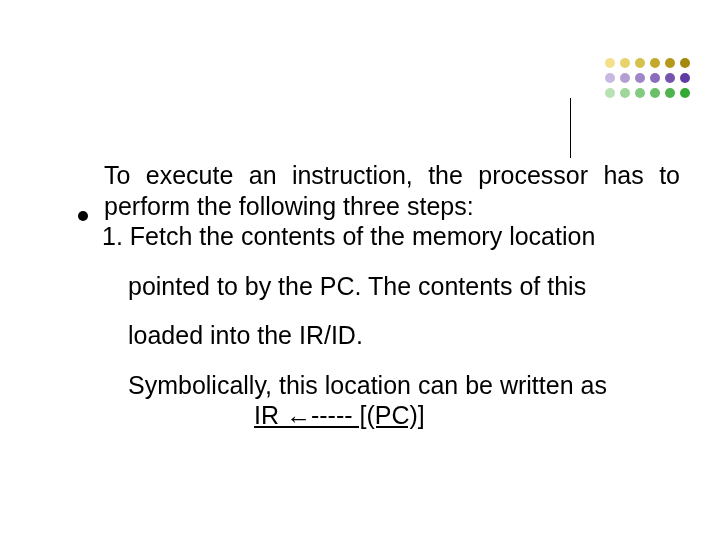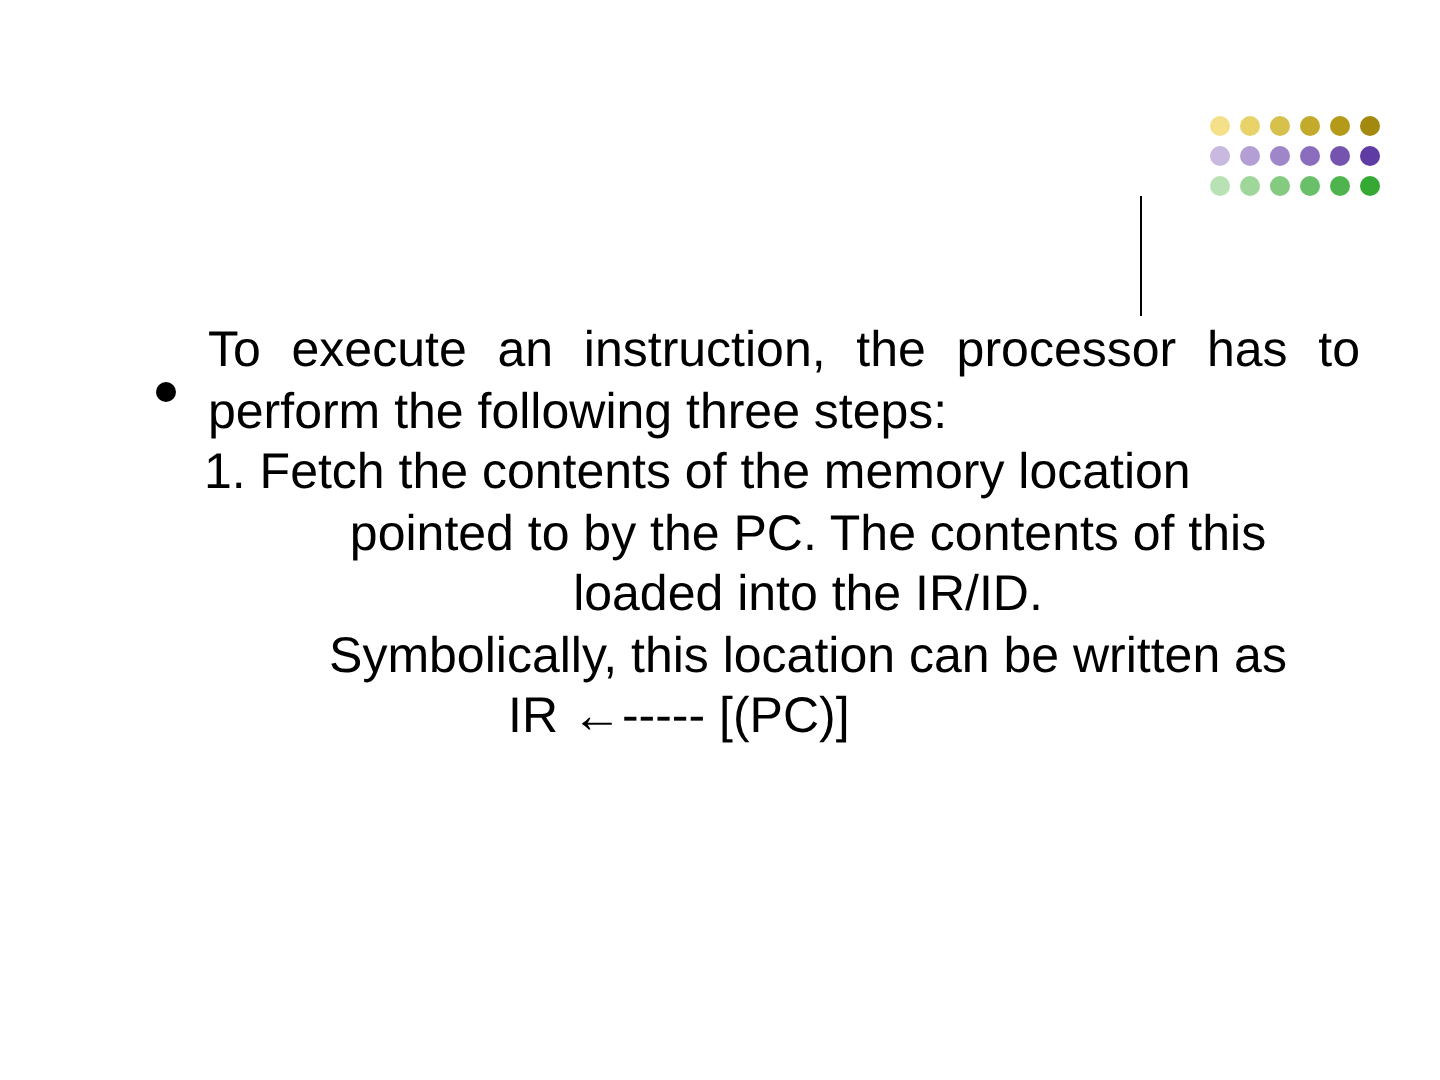--- a/index.html
+++ b/index.html
@@ -48,21 +48,21 @@
     position: absolute;
     top: 160px;
     left: 78px;
     right: 40px;
     font-size: 25px;
     color: #000;
     line-height: 1.22;
   }
   .bullet-row {
     display: flex;
-    align-items: center;
+    align-items: flex-end;
     text-align: justify;
     text-justify: inter-word;
   }
   .bullet {
     width: 10px;
     height: 10px;
     border-radius: 50%;
     background: #000;
     flex: 0 0 auto;
     margin-top: 11px;
@@ -70,25 +70,27 @@
   }
   .intro {
     flex: 1;
   }
   .sub {
     margin-left: 24px;
     text-align: left;
   }
   .sub-indent {
     margin-left: 50px;
-    text-align: center;
+    text-align: left;
+    margin-top: 19px;
   }
   .formula {
     margin-left: 176px;
     text-align: left;
+    text-decoration: underline;
   }
 </style>
 </head>
 <body>
 
 <div class="decoration">
   <div class="divider"></div>
   <div class="dotgrid">
     <div class="dotrow">
       <span class="dot" style="background:#f5e08a"></span>

